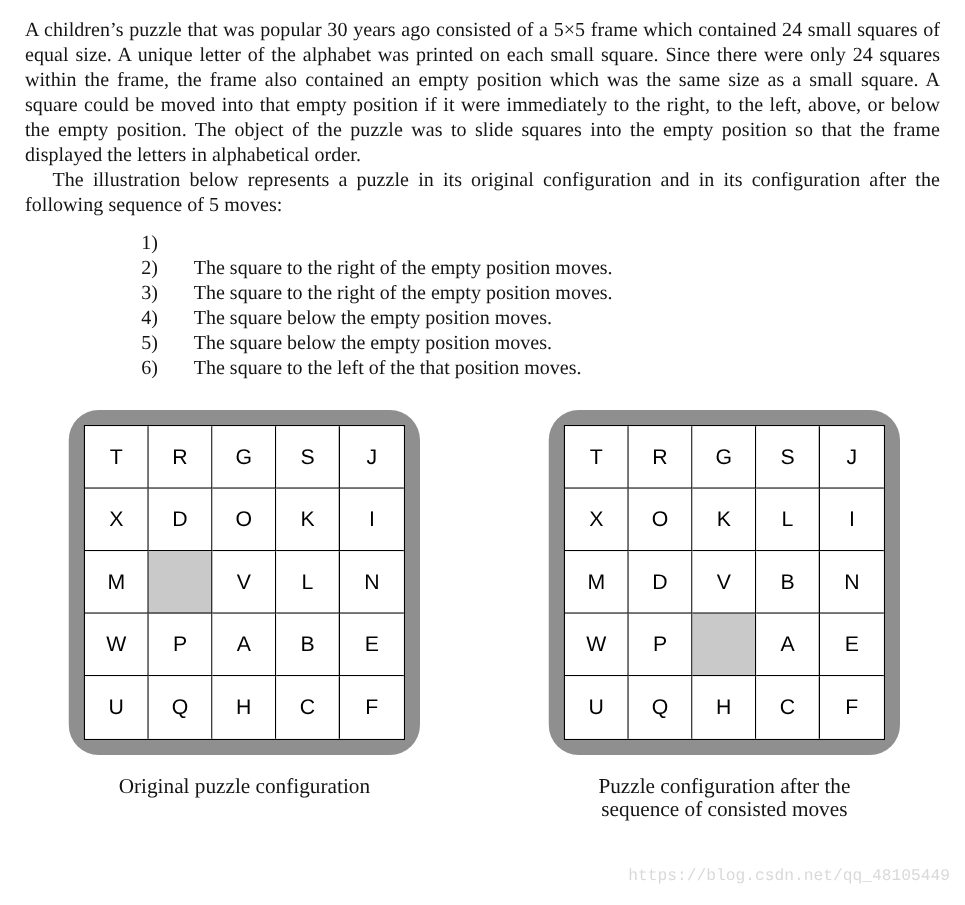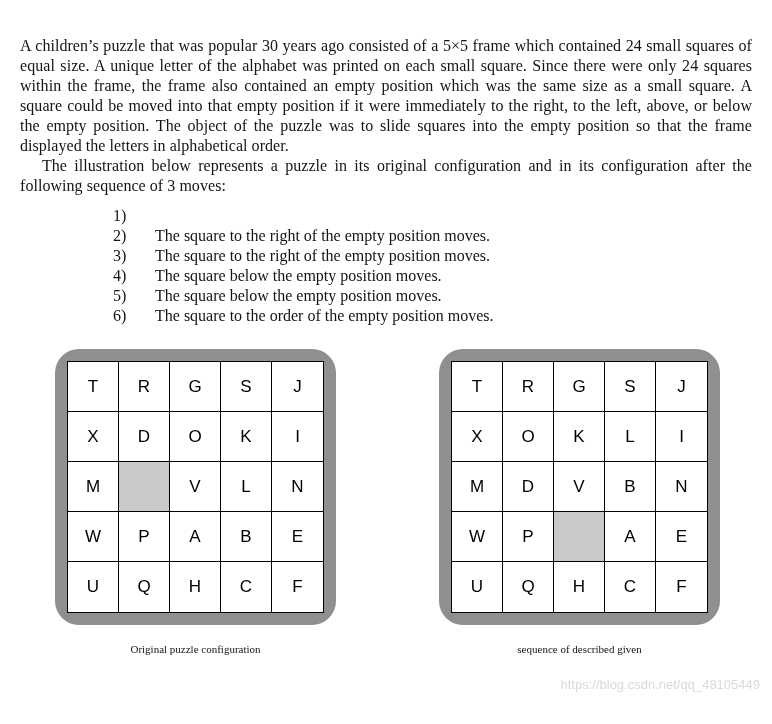--- a/index.html
+++ b/index.html
@@ -12,21 +12,20 @@
     height: 724px;
     position: relative;
     overflow: hidden;
     font-family: "Liberation Serif", "DejaVu Serif", serif;
     color: #141414;
     font-size: 16px;
   }
   .page {
     padding: 15px 20px 0 20px;
     position: relative;
-    margin-top: 21px;
   }
   p.justified {
     margin: 0;
     text-align: justify;
     line-height: 20px;
     letter-spacing: 0.05px;
   }
   .para-indent {
     text-indent: 22px;
     margin-top: 10px;
@@ -73,45 +72,45 @@
     background: #ffffff;
   }
   .cell:nth-child(5n) { border-right: none; }
   .cell:nth-last-child(-n+5) { border-bottom: none; }
   .cell.empty { background: var(--empty-color, #c9c9c9); }
 
   .caption {
     margin-top: 15px;
     text-align: center;
     line-height: 19px;
-    font-size: 11px;
+    font-size: 17px;
   }
   .closing {
     margin-top: 35px;
     text-indent: 22px;
   }
   .watermark {
     position: absolute;
     right: 12px;
-    bottom: 32px;
+    bottom: 16px;
     color: #d9d9d9;
     font-size: 13px;
-    font-family: Liberation Sans, sans-serif;
+    font-family: Liberation Mono, monospace;
     pointer-events: none;
     white-space: nowrap;
   }
 </style>
 </head>
 <body>
 
 <div class="page">
 
   <p class="justified">A children’s puzzle that was popular 30 years ago consisted of a 5×5 frame which contained 24 small squares of equal size. A unique letter of the alphabet was printed on each small square. Since there were only 24 squares within the frame, the frame also contained an empty position which was the same size as a small square. A square could be moved into that empty position if it were immediately to the right, to the left, above, or below the empty position. The object of the puzzle was to slide squares into the empty position so that the frame displayed the letters in alphabetical order.</p>
 
-  <p class="justified para-indent">The illustration below represents a puzzle in its original configuration and in its configuration after the following sequence of 3 moves:</p>
+  <p class="justified para-indent">The illustration below represents a puzzle in its original configuration and in its configuration after the following sequence of 5 moves:</p>
 
   <div class="moves">
       <div class="move-row">
         <span class="move-num">1)</span>
       </div>
       <div class="move-row">
         <span class="move-num">2)</span>
         <span>The square to the right of the empty position moves.</span>
       </div>
       <div class="move-row">
@@ -121,21 +120,21 @@
       <div class="move-row">
         <span class="move-num">4)</span>
         <span>The square below the empty position moves.</span>
       </div>
       <div class="move-row">
         <span class="move-num">5)</span>
         <span>The square below the empty position moves.</span>
       </div>
       <div class="move-row">
         <span class="move-num">6)</span>
-        <span>The square to the order of the empty position moves.</span>
+        <span>The square to the left of the that position moves.</span>
       </div>
     </div>
 
   <div class="puzzles-row">
 
     <div class="puzzle-block">
       <div class="frame">
         <div class="grid">
             <div class="cell">T</div>
             <div class="cell">R</div>
@@ -191,21 +190,22 @@
             <div class="cell">A</div>
             <div class="cell">E</div>
             <div class="cell">U</div>
             <div class="cell">Q</div>
             <div class="cell">H</div>
             <div class="cell">C</div>
             <div class="cell">F</div>
           </div>
       </div>
       <div class="caption">
-        <div>sequence of described given</div>
+        <div>Puzzle configuration after the</div>
+        <div>sequence of consisted moves</div>
       </div>
     </div>
 
   </div>
 
 
 </div>
 
 <div class="watermark">https://blog.csdn.net/qq_48105449</div>
 

